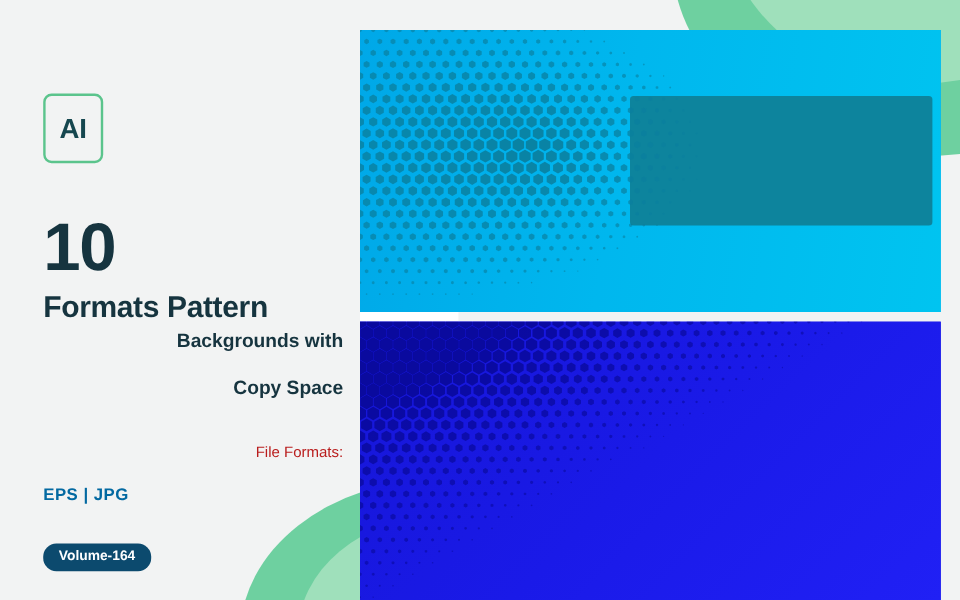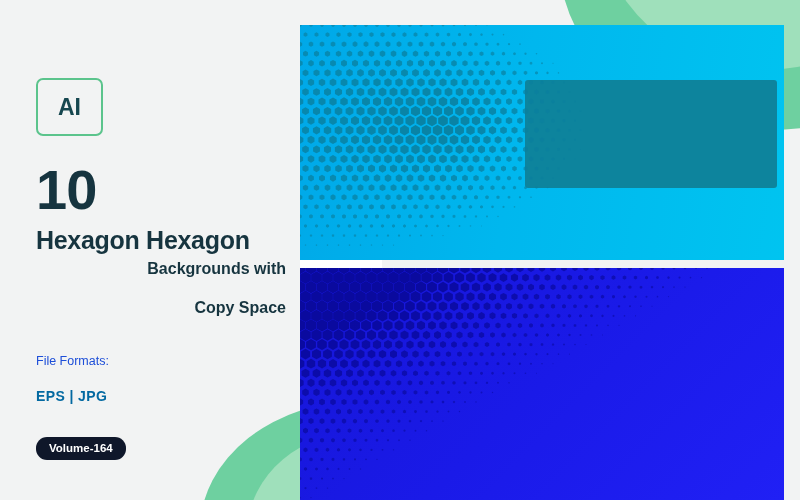--- a/index.html
+++ b/index.html
@@ -60,37 +60,37 @@
   }
 
   
   .info {
     position: absolute;
     left: 36px;
     top: 78px;
     width: 250px;
   }
   .ai-badge {
-    width: 67px;
+    width: 50px;
     height: 58px;
     border: 2px solid #5bc48c;
     border-radius: 7px;
     display: flex;
     align-items: center;
     justify-content: center;
     box-sizing: border-box;
   }
   .ai-badge span {
     color: #16474f;
     font-size: 23px;
     font-weight: bold;
     letter-spacing: 0px;
   }
   .count {
-    margin-top: 26px;
+    margin-top: 42px;
     color: #16343f;
     font-size: 56px;
     font-weight: bold;
     line-height: 56px;
     letter-spacing: -1px;
   }
   .title {
     margin-top: 8px;
     color: #16343f;
     font-size: 25px;
@@ -101,36 +101,37 @@
   .subtitle {
     margin-top: 4px;
     color: #16343f;
     font-size: 16px;
     font-weight: bold;
     line-height: 21px;
     text-align: right;
   }
   .formats-label {
     margin-top: 36px;
-    color: #1d4ed8;
+    color: #b91c1c;
     font-size: 12.5px;
     font-weight: normal;
+    text-align: right;
   }
   .formats-value {
     margin-top: 20px;
     color: #0369a1;
     font-size: 14px;
     font-weight: bold;
     letter-spacing: 0.4px;
   }
   .volume {
     display: inline-block;
     margin-top: 33px;
     padding: 5px 13px 6px 13px;
-    background: #0f172a;
+    background: #0c4a6e;
     border-radius: 11px;
     color: #ffffff;
     font-size: 11.5px;
     font-weight: bold;
   }
 
   
   .preview-top {
     position: absolute;
     left: 300px;
@@ -190,21 +191,21 @@
   <div class="blob-top"></div>
   <div class="blob-top2"></div>
   <div class="blob-bottom"></div>
   <div class="blob-bottom2"></div>
 
   <div class="info">
     <div class="ai-badge">
       <span>AI</span>
     </div>
     <div class="count">10</div>
-    <div class="title">Hexagon Hexagon</div>
+    <div class="title">Formats Pattern</div>
     <div class="subtitle">Backgrounds with</div>
     <div class="subtitle" style="margin-top:18px">Copy Space</div>
     <div class="formats-label">File Formats:</div>
     <div class="formats-value">EPS  |  JPG</div>
     <div class="volume">Volume-164</div>
   </div>
 
   <div class="preview-top">
     <div class="grad-fill top-grad"></div>
     <div class="copy-box-top"></div>

